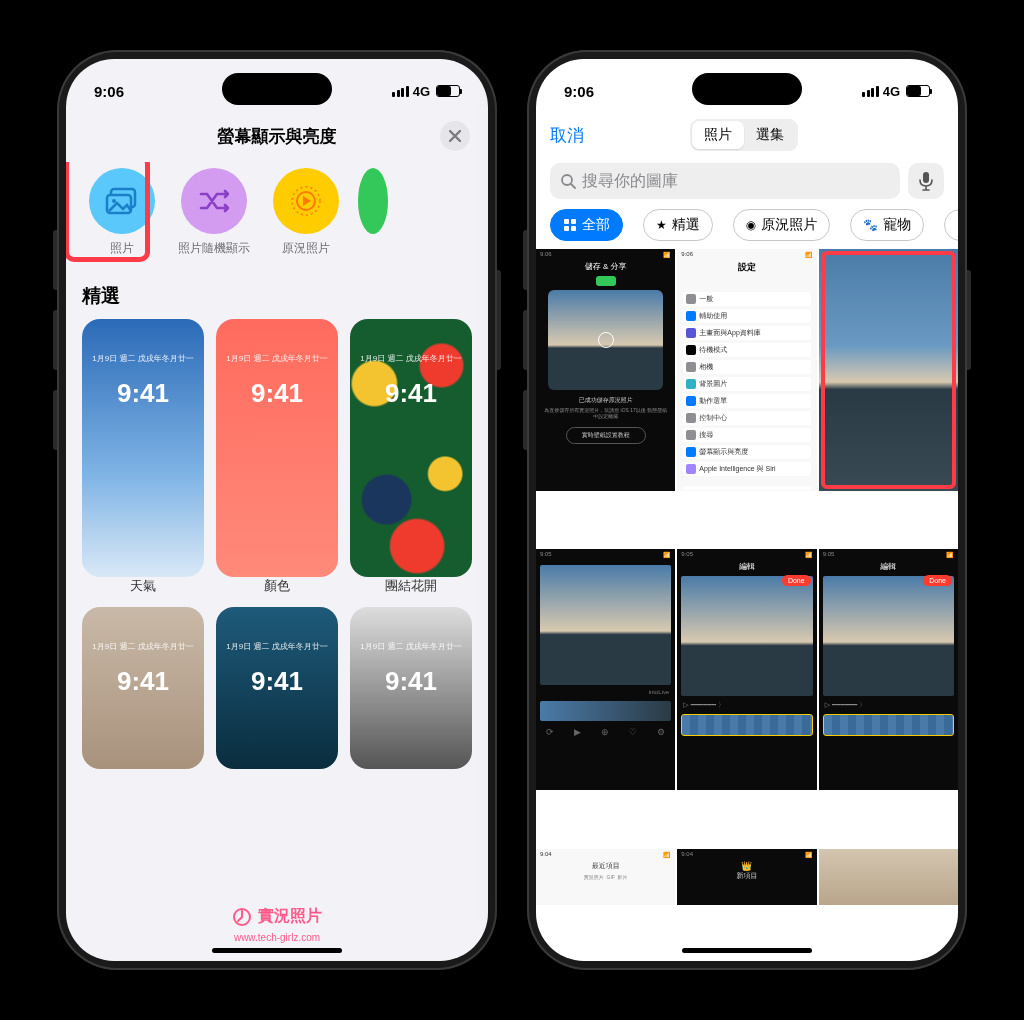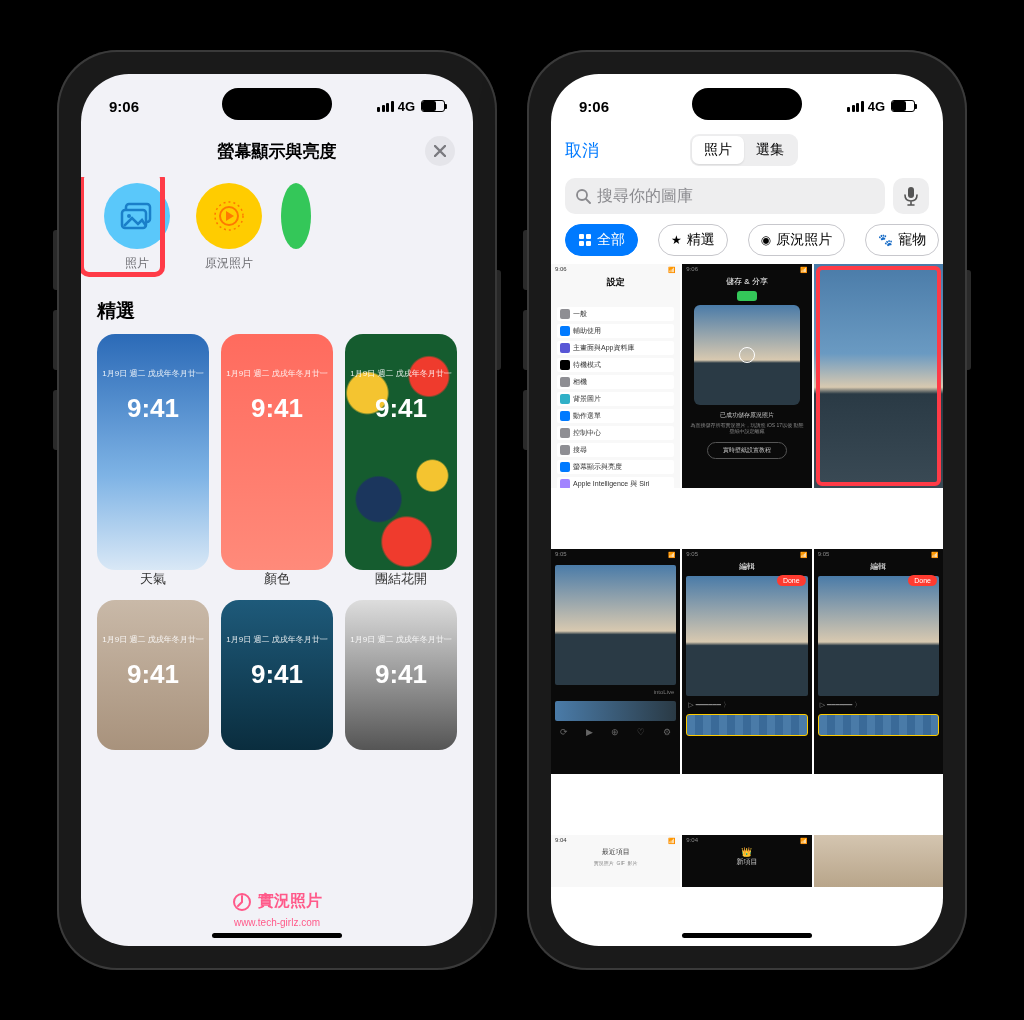--- a/index.html
+++ b/index.html
@@ -13,21 +13,21 @@
     align-items: center;
     gap: 30px;
     overflow: hidden;
   }
 
   .phone-frame {
     width: 440px;
     height: 920px;
     background: #1a1a1a;
     border-radius: 60px;
-    padding: 24px;
+    padding: 9px;
     position: relative;
     box-shadow: inset 0 0 0 2px #3a3a3a, 0 0 40px rgba(0,0,0,0.8);
   }
   .phone-frame::before {
     
     content: "";
     position: absolute;
     left: -4px; top: 180px;
     width: 4px; height: 60px;
     background: #2a2a2a;
@@ -268,20 +268,28 @@
           <svg width="34" height="28" viewBox="0 0 34 28">
               <rect x="6" y="2" width="24" height="18" rx="3" fill="none" stroke="#1a7fc9" stroke-width="2.5"></rect>
               <rect x="2" y="8" width="24" height="18" rx="3" fill="#5ac8fa" stroke="#1a7fc9" stroke-width="2.5"></rect>
               <circle cx="9" cy="14" r="2" fill="#1a7fc9"></circle>
               <path d="M4 24 L12 16 L18 22 L22 18 L26 24" fill="none" stroke="#1a7fc9" stroke-width="2.5"></path>
             </svg>
         </div>
         <div class="cat-label">照片</div>
       </div>
       <div class="category-item">
+        <div class="cat-circle" style="background:#d39cf0;color:#8a3fc7">
+          <svg width="30" height="26" viewBox="0 0 30 26">
+              <path d="M2 6 H8 L18 20 H26 M26 17 L29 20 L26 23 M2 20 H8 L18 6 H26 M26 3 L29 6 L26 9" fill="none" stroke="#8a3fc7" stroke-width="2.6" stroke-linecap="round" stroke-linejoin="round"></path>
+            </svg>
+        </div>
+        <div class="cat-label">照片隨機顯示</div>
+      </div>
+      <div class="category-item">
         <div class="cat-circle" style="background:#ffcc00;color:#ff7a00">
           <svg width="34" height="34" viewBox="0 0 34 34">
               <circle cx="17" cy="17" r="14" fill="none" stroke="#ff7a00" stroke-width="1.5" stroke-dasharray="2 3"></circle>
               <circle cx="17" cy="17" r="9" fill="none" stroke="#ff7a00" stroke-width="2"></circle>
               <path d="M14 12 L22 17 L14 22 Z" fill="#ff7a00"></path>
             </svg>
         </div>
         <div class="cat-label">原況照片</div>
       </div>
       <div class="category-item" style="flex:0 0 20px">
@@ -413,89 +421,89 @@
         <span>寵物</span>
       </div>
       <div class="pill">
         <span class="pill-icon">🍃</span>
         <span>自然</span>
       </div>
     </div>
 
     <div class="photo-grid">
 
-      <div class="photo-cell settings">
-        <div class="mini-status light">
-            <span>9:06</span>
-            <span>📶</span>
-          </div>
-        <div style="text-align:center;font-size:9px;font-weight:600;margin-top:12px;">設定</div>
-        <div class="settings-rows">
-          <div class="srow">
-              <div class="sicon" style="background:#8e8e93"></div>
-              <span>一般</span>
-            </div>
-          <div class="srow">
-              <div class="sicon" style="background:#007aff"></div>
-              <span>輔助使用</span>
-            </div>
-          <div class="srow">
-              <div class="sicon" style="background:#5856d6"></div>
-              <span>主畫面與App資料庫</span>
-            </div>
-          <div class="srow">
-              <div class="sicon" style="background:#000"></div>
-              <span>待機模式</span>
-            </div>
-          <div class="srow">
-              <div class="sicon" style="background:#8e8e93"></div>
-              <span>相機</span>
-            </div>
-          <div class="srow">
-              <div class="sicon" style="background:#30b0c7"></div>
-              <span>背景圖片</span>
-            </div>
-          <div class="srow">
-              <div class="sicon" style="background:#007aff"></div>
-              <span>動作選單</span>
-            </div>
-          <div class="srow">
-              <div class="sicon" style="background:#8e8e93"></div>
-              <span>控制中心</span>
-            </div>
-          <div class="srow">
-              <div class="sicon" style="background:#8e8e93"></div>
-              <span>搜尋</span>
-            </div>
-          <div class="srow">
-              <div class="sicon" style="background:#007aff"></div>
-              <span>螢幕顯示與亮度</span>
-            </div>
-          <div class="srow">
-              <div class="sicon" style="background:#a284ff"></div>
-              <span>Apple Intelligence 與 Siri</span>
-            </div>
-          <div style="height:4px"></div>
-          <div class="srow"></div>
-
-        </div>
-      </div>
       <div class="photo-cell dark-ui">
         <div class="mini-status">
             <span>9:06</span>
             <span>📶</span>
           </div>
         <div style="text-align:center;font-size:8px;color:#fff;margin-top:12px;">儲存 &amp; 分享</div>
         <div style="background:#34c759;width:20px;height:10px;border-radius:3px;margin:4px auto;"></div>
         <div style="margin:4px 12px;height:100px;border-radius:6px;background:linear-gradient(180deg,#4a7ba8,#d8c9b0 55%,#2a3a45 58%);position:relative;">
           <div style="position:absolute;top:50%;left:50%;transform:translate(-50%,-50%);width:16px;height:16px;border:1.5px solid #fff;border-radius:50%;"></div>
         </div>
         <div style="color:#ccc;font-size:6px;text-align:center;margin-top:6px">已成功儲存原況照片</div>
         <div style="color:#888;font-size:5px;text-align:center;margin:2px 6px">為直接儲存所有實況照片，玩請您 iOS 17以後 動態壁紙中設定離藏</div>
         <div style="margin:8px auto;width:80px;padding:3px;border:1px solid #555;border-radius:10px;color:#ccc;font-size:6px;text-align:center;">實時壁紙設置教程</div>
+      </div>
+      <div class="photo-cell settings">
+        <div class="mini-status light">
+            <span>9:06</span>
+            <span>📶</span>
+          </div>
+        <div style="text-align:center;font-size:9px;font-weight:600;margin-top:12px;">設定</div>
+        <div class="settings-rows">
+          <div class="srow">
+              <div class="sicon" style="background:#8e8e93"></div>
+              <span>一般</span>
+            </div>
+          <div class="srow">
+              <div class="sicon" style="background:#007aff"></div>
+              <span>輔助使用</span>
+            </div>
+          <div class="srow">
+              <div class="sicon" style="background:#5856d6"></div>
+              <span>主畫面與App資料庫</span>
+            </div>
+          <div class="srow">
+              <div class="sicon" style="background:#000"></div>
+              <span>待機模式</span>
+            </div>
+          <div class="srow">
+              <div class="sicon" style="background:#8e8e93"></div>
+              <span>相機</span>
+            </div>
+          <div class="srow">
+              <div class="sicon" style="background:#30b0c7"></div>
+              <span>背景圖片</span>
+            </div>
+          <div class="srow">
+              <div class="sicon" style="background:#007aff"></div>
+              <span>動作選單</span>
+            </div>
+          <div class="srow">
+              <div class="sicon" style="background:#8e8e93"></div>
+              <span>控制中心</span>
+            </div>
+          <div class="srow">
+              <div class="sicon" style="background:#8e8e93"></div>
+              <span>搜尋</span>
+            </div>
+          <div class="srow">
+              <div class="sicon" style="background:#007aff"></div>
+              <span>螢幕顯示與亮度</span>
+            </div>
+          <div class="srow">
+              <div class="sicon" style="background:#a284ff"></div>
+              <span>Apple Intelligence 與 Siri</span>
+            </div>
+          <div style="height:4px"></div>
+          <div class="srow"></div>
+
+        </div>
       </div>
       <div class="photo-cell sky">
         <div class="highlight-photo"></div>
       </div>
 
       <div class="photo-cell dark-ui">
         <div class="mini-status">
             <span>9:05</span>
             <span>📶</span>
           </div>

